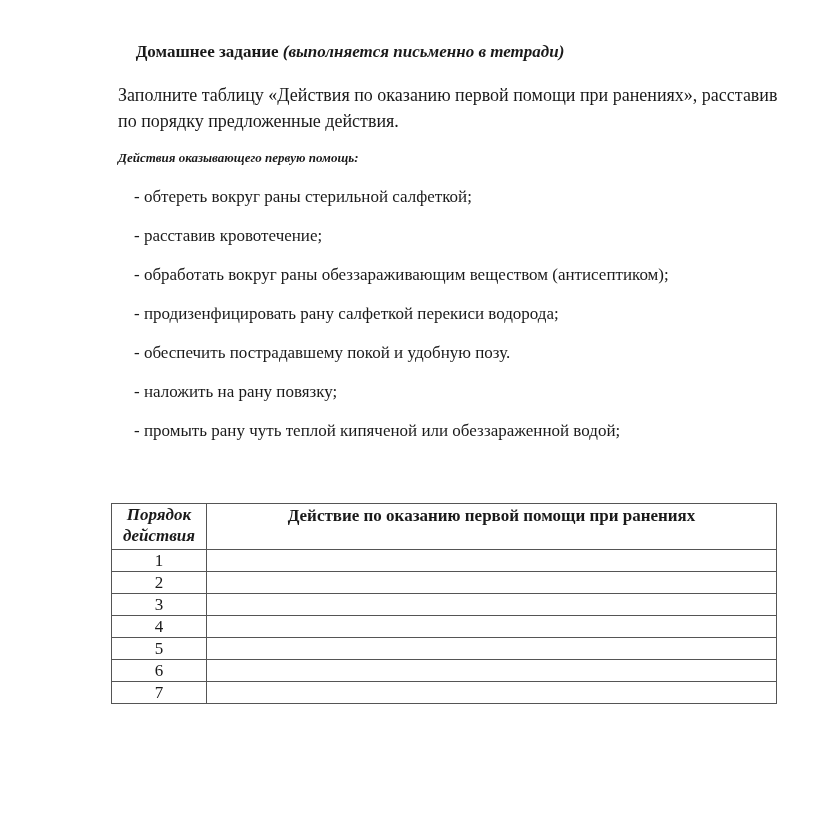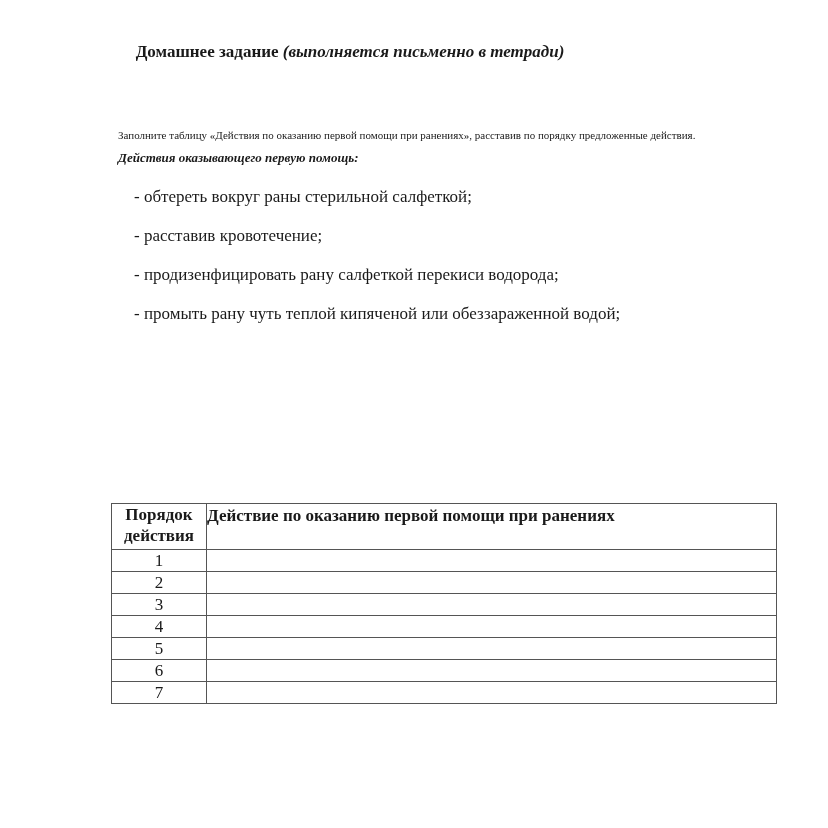--- a/index.html
+++ b/index.html
@@ -26,23 +26,22 @@
       line-height: 24px;
     }
     .title .sub {
       font-style: italic;
     }
     .para {
       position: absolute;
       left: 118px;
       top: 82px;
       width: 660px;
-      font-size: 11px;
+      font-size: 18px;
       line-height: 26px;
-      margin-top: 40px;
     }
     .subhead {
       position: absolute;
       left: 118px;
       top: 146px;
       font-size: 13px;
       font-weight: bold;
       font-style: italic;
       line-height: 24px;
     }
@@ -74,23 +73,24 @@
     }
     table.answer th {
       font-weight: bold;
       vertical-align: top;
       line-height: 21px;
       height: 44px;
     }
     table.answer th.col-order {
       width: 94px;
       text-align: center;
+      font-style: italic;
     }
     table.answer th.col-action {
-      text-align: left;
+      text-align: center;
       padding-top: 1px;
     }
     table.answer td {
       height: 21px;
       line-height: 21px;
     }
     table.answer td.num {
       text-align: center;
     }
   </style>
@@ -102,21 +102,24 @@
   <span class="sub">(выполняется письменно в тетради)</span>
 </div>
 
 <div class="para">Заполните таблицу «Действия по оказанию первой помощи при ранениях», расставив по порядку предложенные действия.</div>
 
 <div class="subhead">Действия оказывающего первую помощь:</div>
 
 <ul class="list">
   <li>- обтереть вокруг раны стерильной салфеткой;</li>
   <li>- расставив кровотечение;</li>
+  <li>- обработать вокруг раны обеззараживающим веществом (антисептиком);</li>
   <li>- продизенфицировать рану салфеткой перекиси водорода;</li>
+  <li>- обеспечить пострадавшему покой и удобную позу.</li>
+  <li>- наложить на рану повязку;</li>
   <li>- промыть рану чуть теплой кипяченой или обеззараженной водой;</li>
 </ul>
 
 <table class="answer">
   <thead>
     <tr>
       <th class="col-order">Порядок действия</th>
       <th class="col-action">Действие по оказанию первой помощи при ранениях</th>
     </tr>
   </thead>

